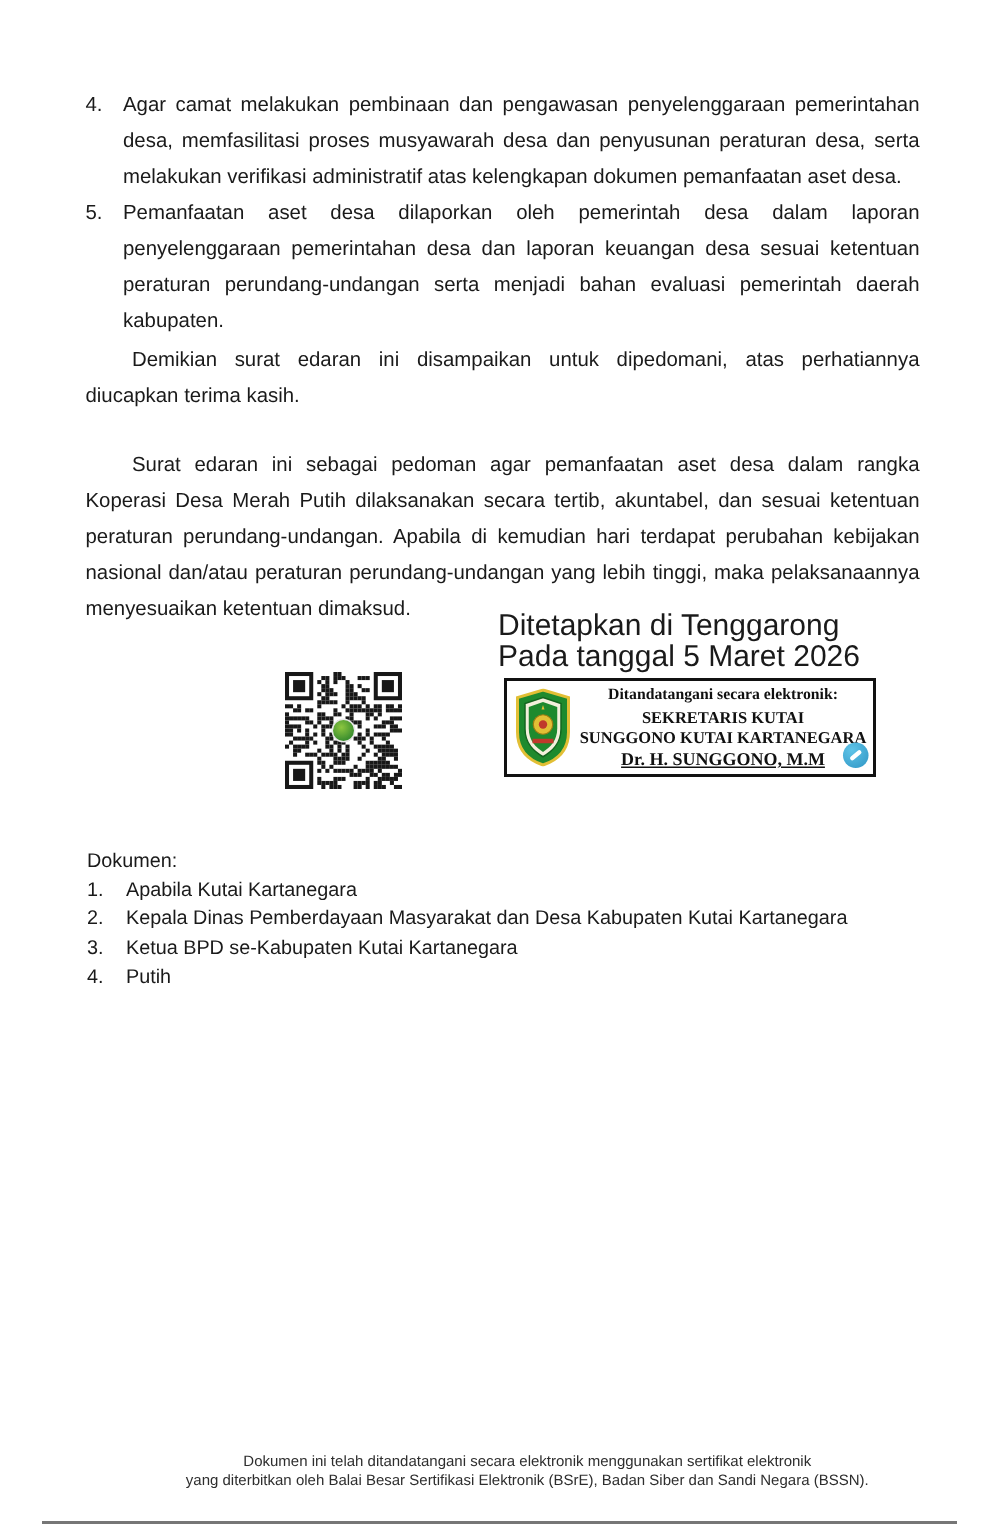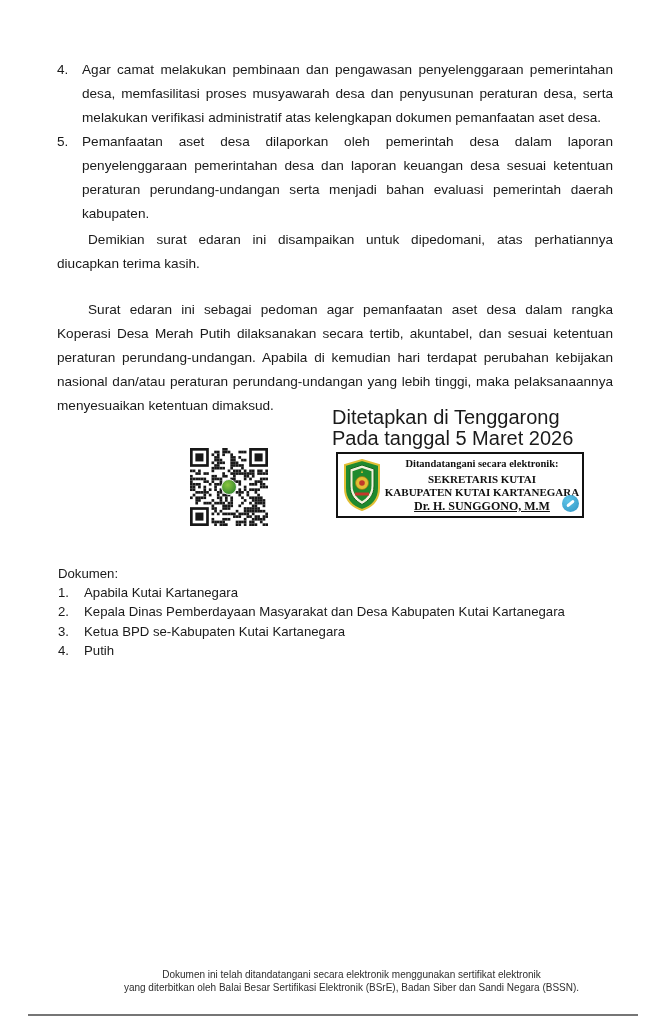--- a/index.html
+++ b/index.html
@@ -449,21 +449,21 @@
       <path d="M20 6 L32 10 V27 C32 37 26 42 20 45.5 C14 42 8 37 8 27 V10 Z" fill="#f4f0dc" stroke="#14661f" stroke-width="1"></path>
       <path d="M20 9 L29.5 12.3 V26.5 C29.5 34.8 24.8 39.2 20 42.3 C15.2 39.2 10.5 34.8 10.5 26.5 V12.3 Z" fill="#1e8a2e"></path>
       <circle cx="20" cy="24" r="6.5" fill="#e2bf35" stroke="#9a7b12" stroke-width="0.8"></circle>
       <circle cx="20" cy="24" r="2.8" fill="#c0392b"></circle>
       <path d="M13 33.5 H27 V36.5 H13 Z" fill="#c0392b"></path>
       <path d="M20 11 L21 14 H19 Z" fill="#e2bf35"></path>
     </svg>
     <div class="stamp-text">
       <div class="stamp-line1">Ditandatangani secara elektronik:</div>
       <div class="stamp-line2">SEKRETARIS KUTAI</div>
-      <div class="stamp-line3">KABUPATEN KUTAI KARTANEGARA</div>
+      <div class="stamp-line3">SUNGGONO KUTAI KARTANEGARA</div>
       <div class="stamp-line4">Dr. H. SUNGGONO, M.M</div>
     </div>
     <div class="esign-badge"></div>
   </div>
 
   <div class="tembusan">
     <div>Dokumen:</div>
     <div class="t-item">
       <span class="t-num">1.</span>
       <span>Apabila Kutai Kartanegara</span>

